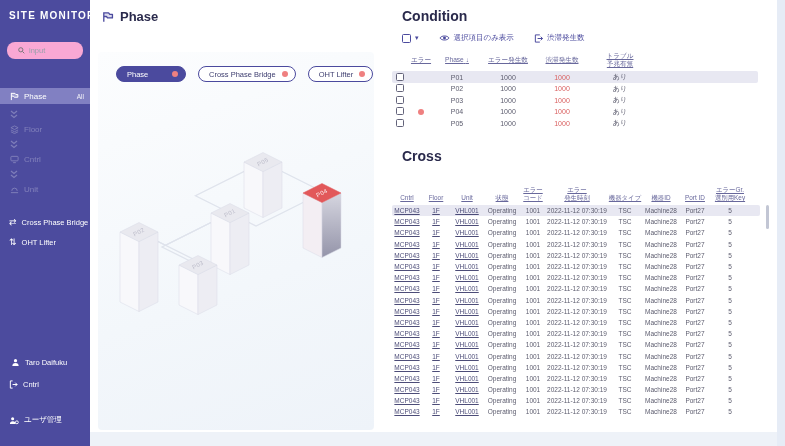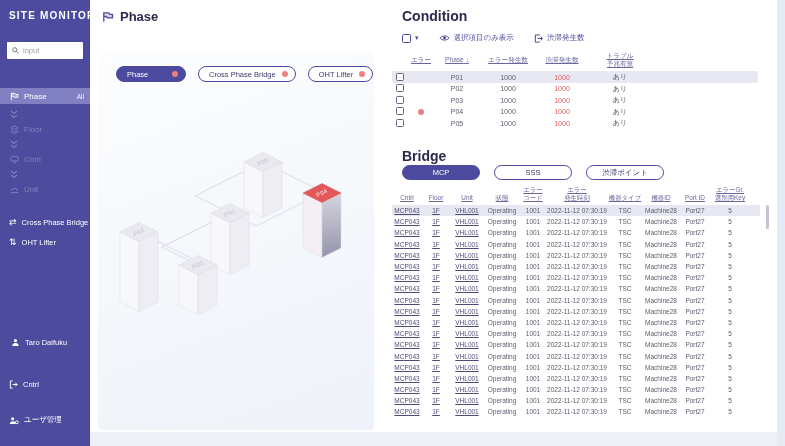--- a/index.html
+++ b/index.html
@@ -2,21 +2,21 @@
 <html style="--accent: #4b4a9e; --sidebar: #4c4b9e; --alert-dot: #ef8080; --value-alert: #d95f5f; --row-hl: #e8e8f2;"><head>
 <meta charset="utf-8">
 <style>
   * { margin:0; padding:0; box-sizing:border-box; }
   html,body { width:785px; height:446px; overflow:hidden; }
   body { font-family:"Liberation Sans", sans-serif; background:#eef2f8; position:relative; color:#3a3a55; }
 
   
   .sidebar { position:absolute; left:0; top:0; width:90px; height:446px; background:var(--sidebar,#4c4b9e); color:#fff; z-index:5; }
   .brand { font-size:10px; font-weight:bold; letter-spacing:1.2px; padding:10px 0 0 9px; white-space:nowrap; }
-  .search-box { position:absolute; left:7px; top:42px; width:76px; height:17px; background:#ffffff; border-radius:1px; display:flex; align-items:center; gap:4px; padding:0 5px; }
+  .search-box { position:absolute; left:7px; top:42px; width:76px; height:17px; background:#f9a8d4; border-radius:8px; display:flex; align-items:center; gap:4px; padding:0 11px; }
   .search-box svg { flex:0 0 auto; }
   .search-box input { border:none; outline:none; width:100%; font-size:7.5px; color:#444; font-family:inherit; background:transparent; }
   .search-box input::placeholder { color:#9aa0ab; }
   .nav-row { position:absolute; left:0; width:90px; height:16px; display:flex; align-items:center; gap:5px; padding:0 6px 0 10px; font-size:8px; }
   .nav-row.active { background:#8180c2; }
   .nav-row .grow { flex:1; }
   .nav-badge { font-size:6.5px; opacity:.9; }
   .dim { opacity:.28; }
   .side-link { position:absolute; left:0; width:90px; display:flex; align-items:center; gap:5px; padding-left:9px; font-size:7.5px; }
   .arrow-glyph { font-size:9px; line-height:1; }
@@ -151,21 +151,21 @@
 
   <div class="side-link" style="top:218px;">
     <span class="arrow-glyph ico">⇄</span>
     <span>Cross Phase Bridge</span>
   </div>
   <div class="side-link" style="top:238px;">
     <span class="arrow-glyph ico">⇅</span>
     <span>OHT Lifter</span>
   </div>
 
-  <div class="side-link side-small" style="top:338px;padding-left:11px;">
+  <div class="side-link side-small" style="top:358px;padding-left:11px;">
     <span class="ico">
         <svg width="9" height="9" viewBox="0 0 10 10">
           <circle cx="5" cy="3" r="1.8" fill="#fff"></circle>
           <path d="M1.5 9 a3.5 3.5 0 0 1 7 0 Z" fill="#fff"></path>
         </svg>
       </span>
     <span>Taro Daifuku</span>
   </div>
   <div class="side-link side-small" style="top:380px;">
     <span class="ico">
@@ -344,27 +344,22 @@
             <span class="alert-dot" style="display: block; visibility: hidden;"></span>
           </div>
         <div>P05</div>
         <div>1000</div>
         <div style="color:var(--value-alert,#d95f5f)">1000</div>
         <div>あり</div>
       </div>
       </div>
   </div>
 
-  <div class="sec-title" style="top:148px;">Bridge</div>
-
-  <div class="err-chips">
-    <div class="err-chip selected">MCP</div>
-    <div class="err-chip">SSS</div>
-    <div class="err-chip">渋滞ポイント</div>
-  </div>
+  <div class="sec-title" style="top:148px;">Cross</div>
+
 
   <div class="err-table">
     <div class="err-head">
       <div class="hcell">Cntrl</div>
       <div class="hcell">Floor</div>
       <div class="hcell">Unit</div>
       <div class="hcell">状態</div>
       <div class="hcell">エラー
 コード</div>
       <div class="hcell">エラー

